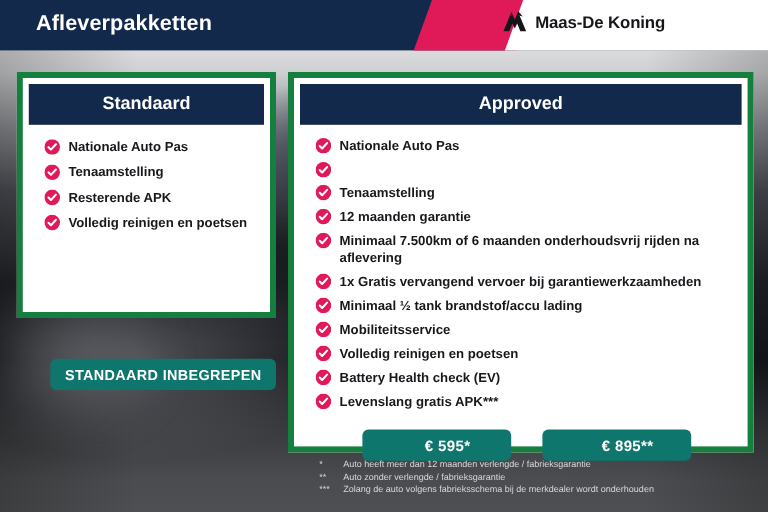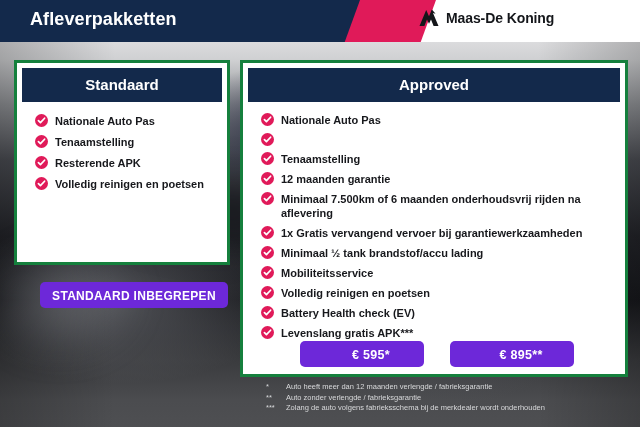--- a/index.html
+++ b/index.html
@@ -114,21 +114,21 @@
     font-weight: bold;
     color: #14161a;
     letter-spacing: -0.1px;
     white-space: nowrap;
   }
 
   
   .card {
     position: absolute;
     background: #ffffff;
-    border: 3px solid #15803d;
+    border: 5px solid #15803d;
     box-sizing: border-box;
   }
   .card-header {
     background: #13294b;
     color: #ffffff;
     text-align: center;
     font-weight: bold;
     box-sizing: border-box;
   }
   .card-body { box-sizing: border-box; }
@@ -185,29 +185,30 @@
     flex: 0 0 auto;
     width: 13px;
     height: 13px;
     margin-top: 0px;
     display: block;
   }
 
   
   .pill {
     display: inline-block;
-    background: #6d28d9;
+    background: #0f766e;
     color: #ffffff;
     font-weight: bold;
     text-align: center;
     border-radius: 5px;
     border: none;
     cursor: pointer;
     font-family: "Liberation Sans", sans-serif;
     letter-spacing: 0.3px;
+    margin-top: 15px;
   }
   #btn-standaard {
     position: absolute;
     left: 23px;
     top: 219px;
     width: 188px;
     height: 26px;
     line-height: 26px;
     font-size: 12px;
   }

